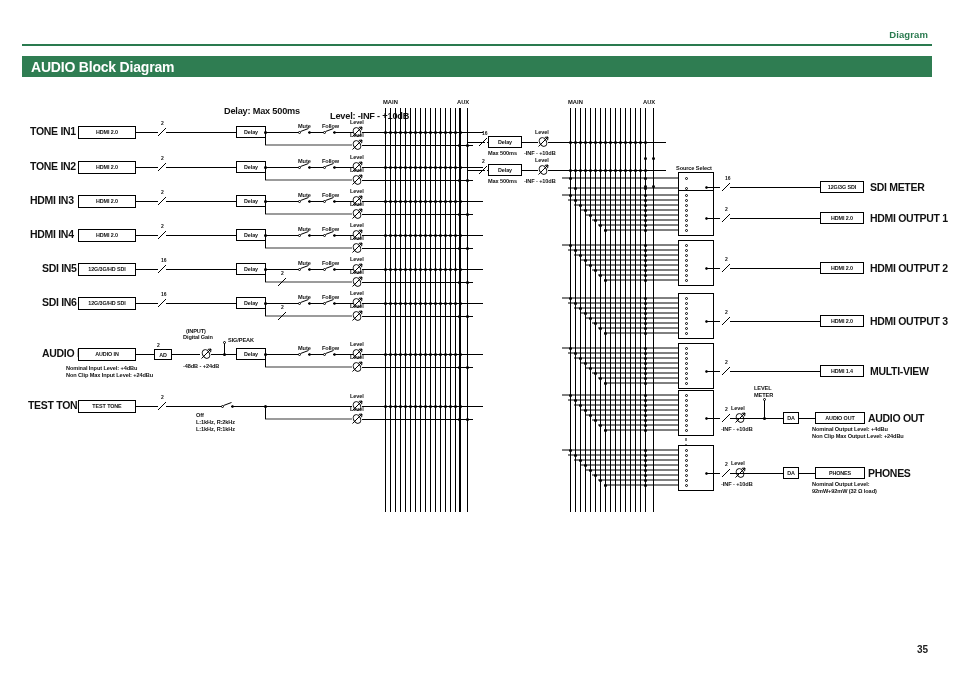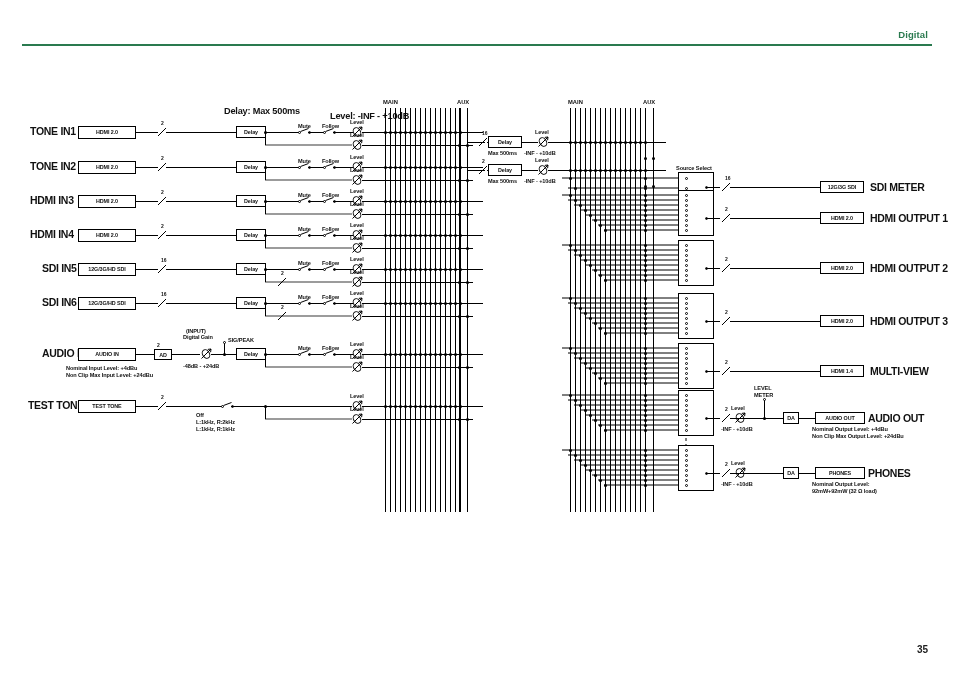--- a/index.html
+++ b/index.html
@@ -35,22 +35,25 @@
   .vline{position:absolute;width:1px;background:#000;}
   .dot{position:absolute;width:3px;height:3px;background:#000;border-radius:50%;}
   .ocirc{position:absolute;width:3px;height:3px;border:0.8px solid #000;border-radius:50%;background:#fff;box-sizing:border-box;}
   svg.ov{position:absolute;left:0;top:0;width:954px;height:675px;overflow:visible;pointer-events:none;}
 </style>
 </head>
 <body>
 
 <div class="page">
 
-  <div class="hdr-appendix">Digital</div>
+  <div class="hdr-appendix">Diagram</div>
   <div class="hdr-rule"></div>
+  <div class="title-bar">
+    <span>AUDIO Block Diagram</span>
+  </div>
   <div class="pageno">35</div>
 
   <div class="diagram" id="diagram">
     <svg class="ov" id="ov">
         <line x1="158" y1="136" x2="166" y2="128" stroke="#000" stroke-width="1"></line>
         <line x1="300.5" y1="131.5" x2="308.5" y2="128.5" stroke="#000" stroke-width="1"></line>
         <line x1="325.5" y1="131.5" x2="333.5" y2="128.5" stroke="#000" stroke-width="1"></line>
         <ellipse cx="357" cy="132" rx="3.4" ry="4.6" fill="#fff" stroke="#000" stroke-width="1" transform="rotate(-32 357 132)"></ellipse>
         <line x1="352.5" y1="136.5" x2="362" y2="127" stroke="#000" stroke-width="1"></line>
         <line x1="362" y1="127" x2="358.8" y2="127.4" stroke="#000" stroke-width="1"></line>

